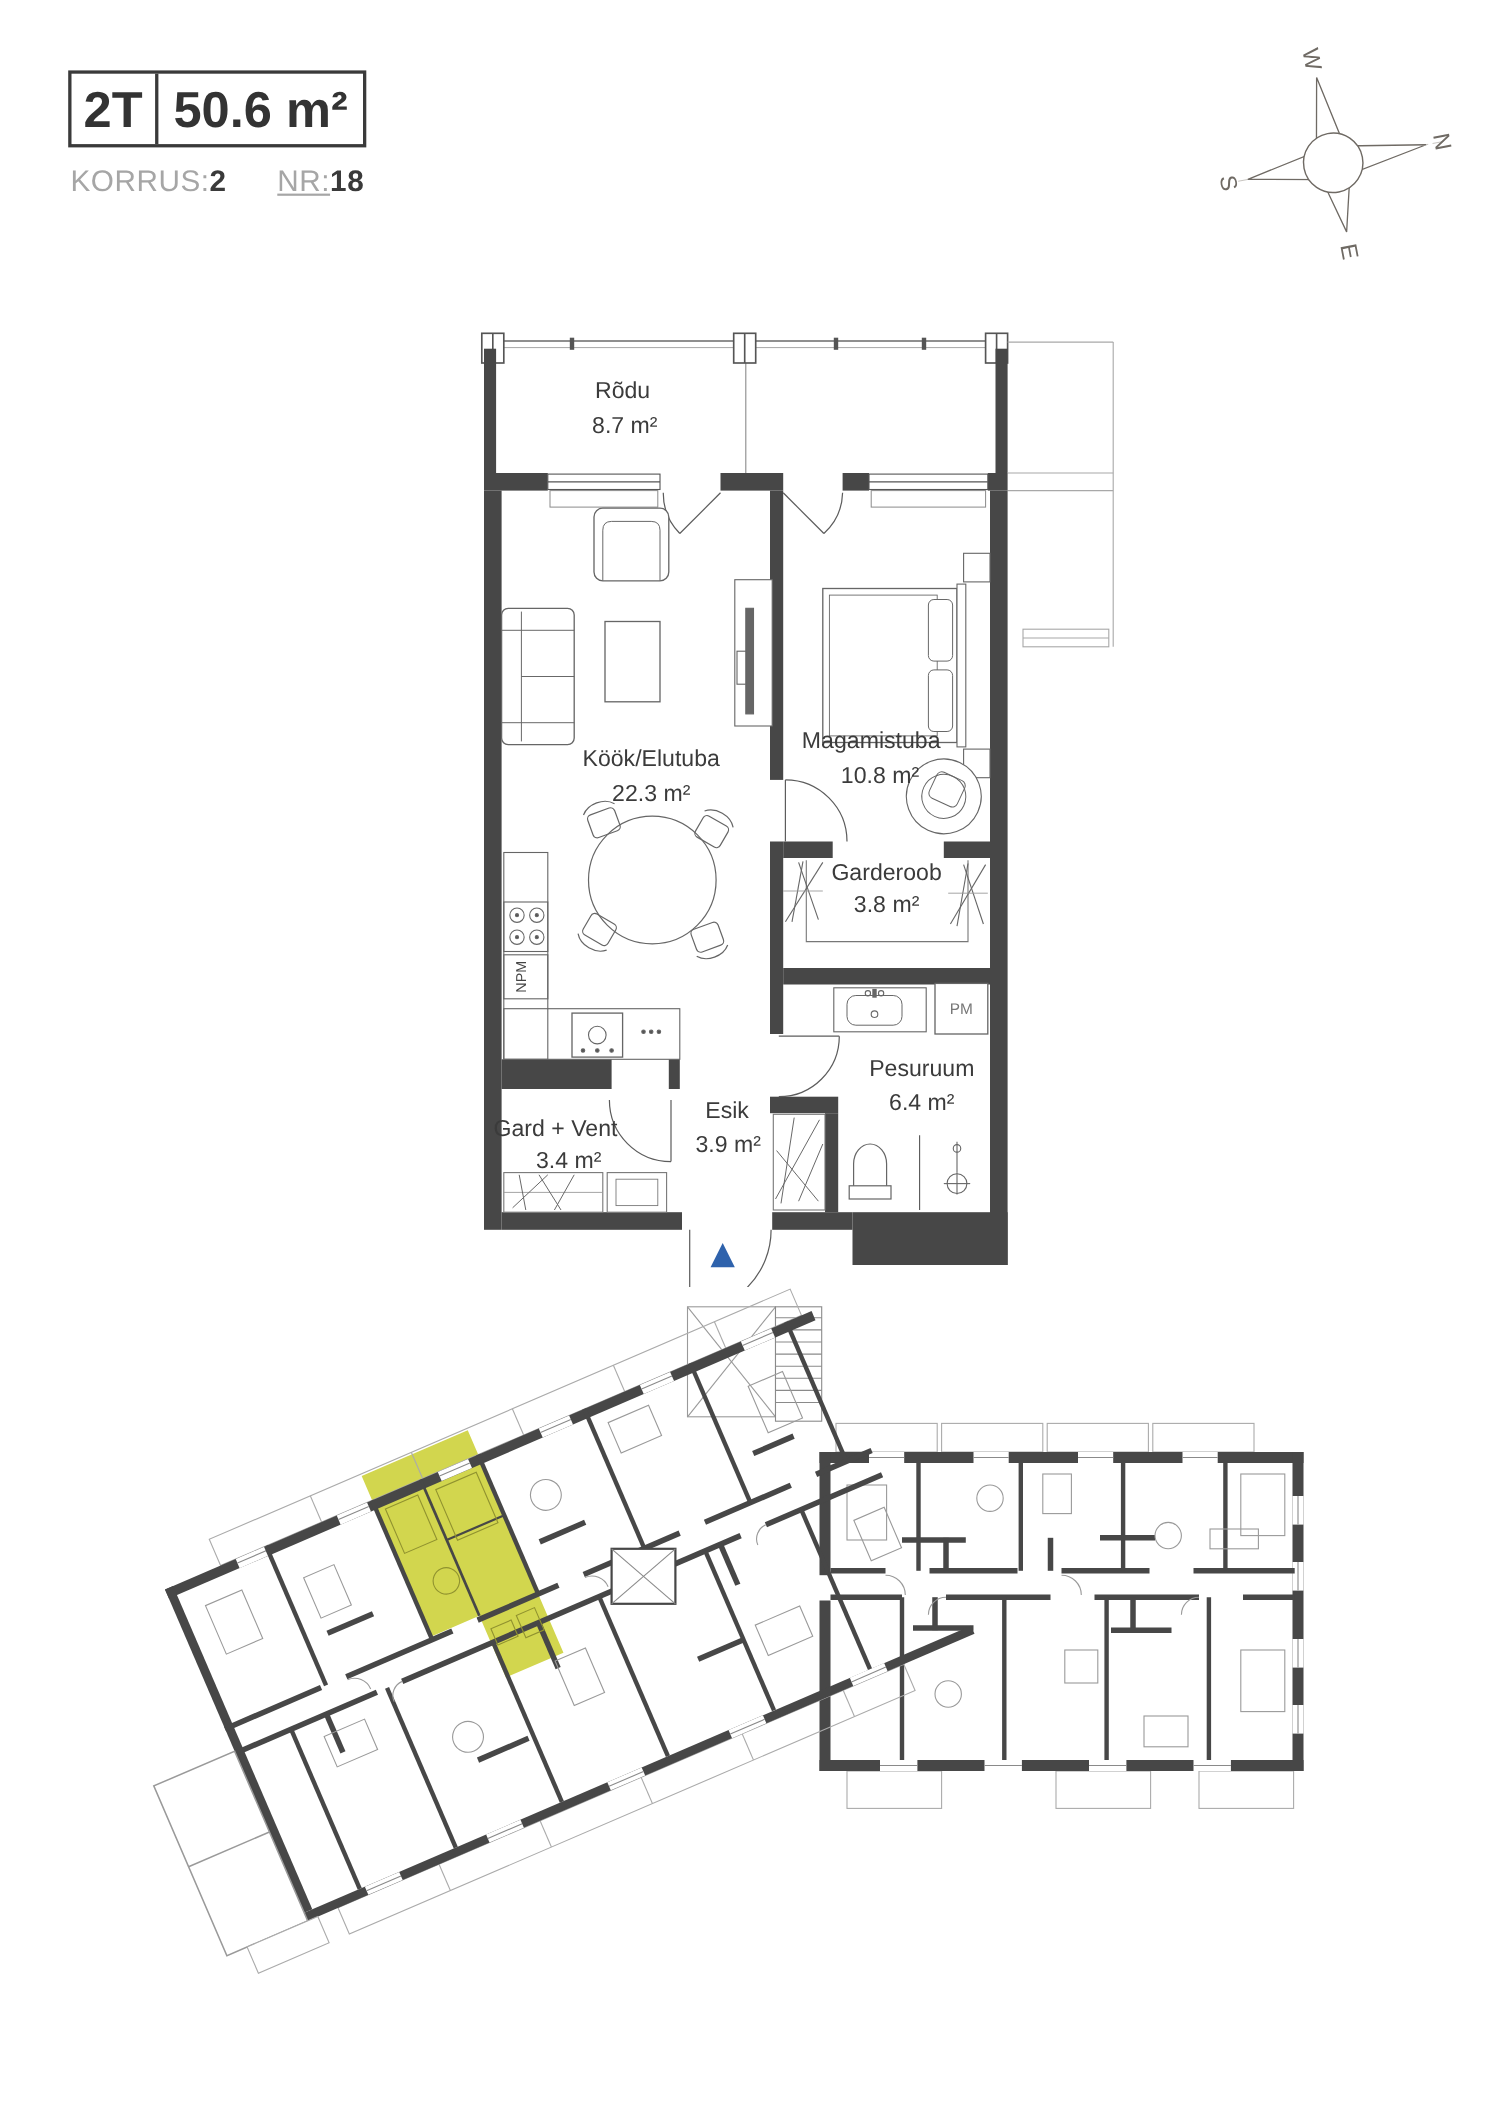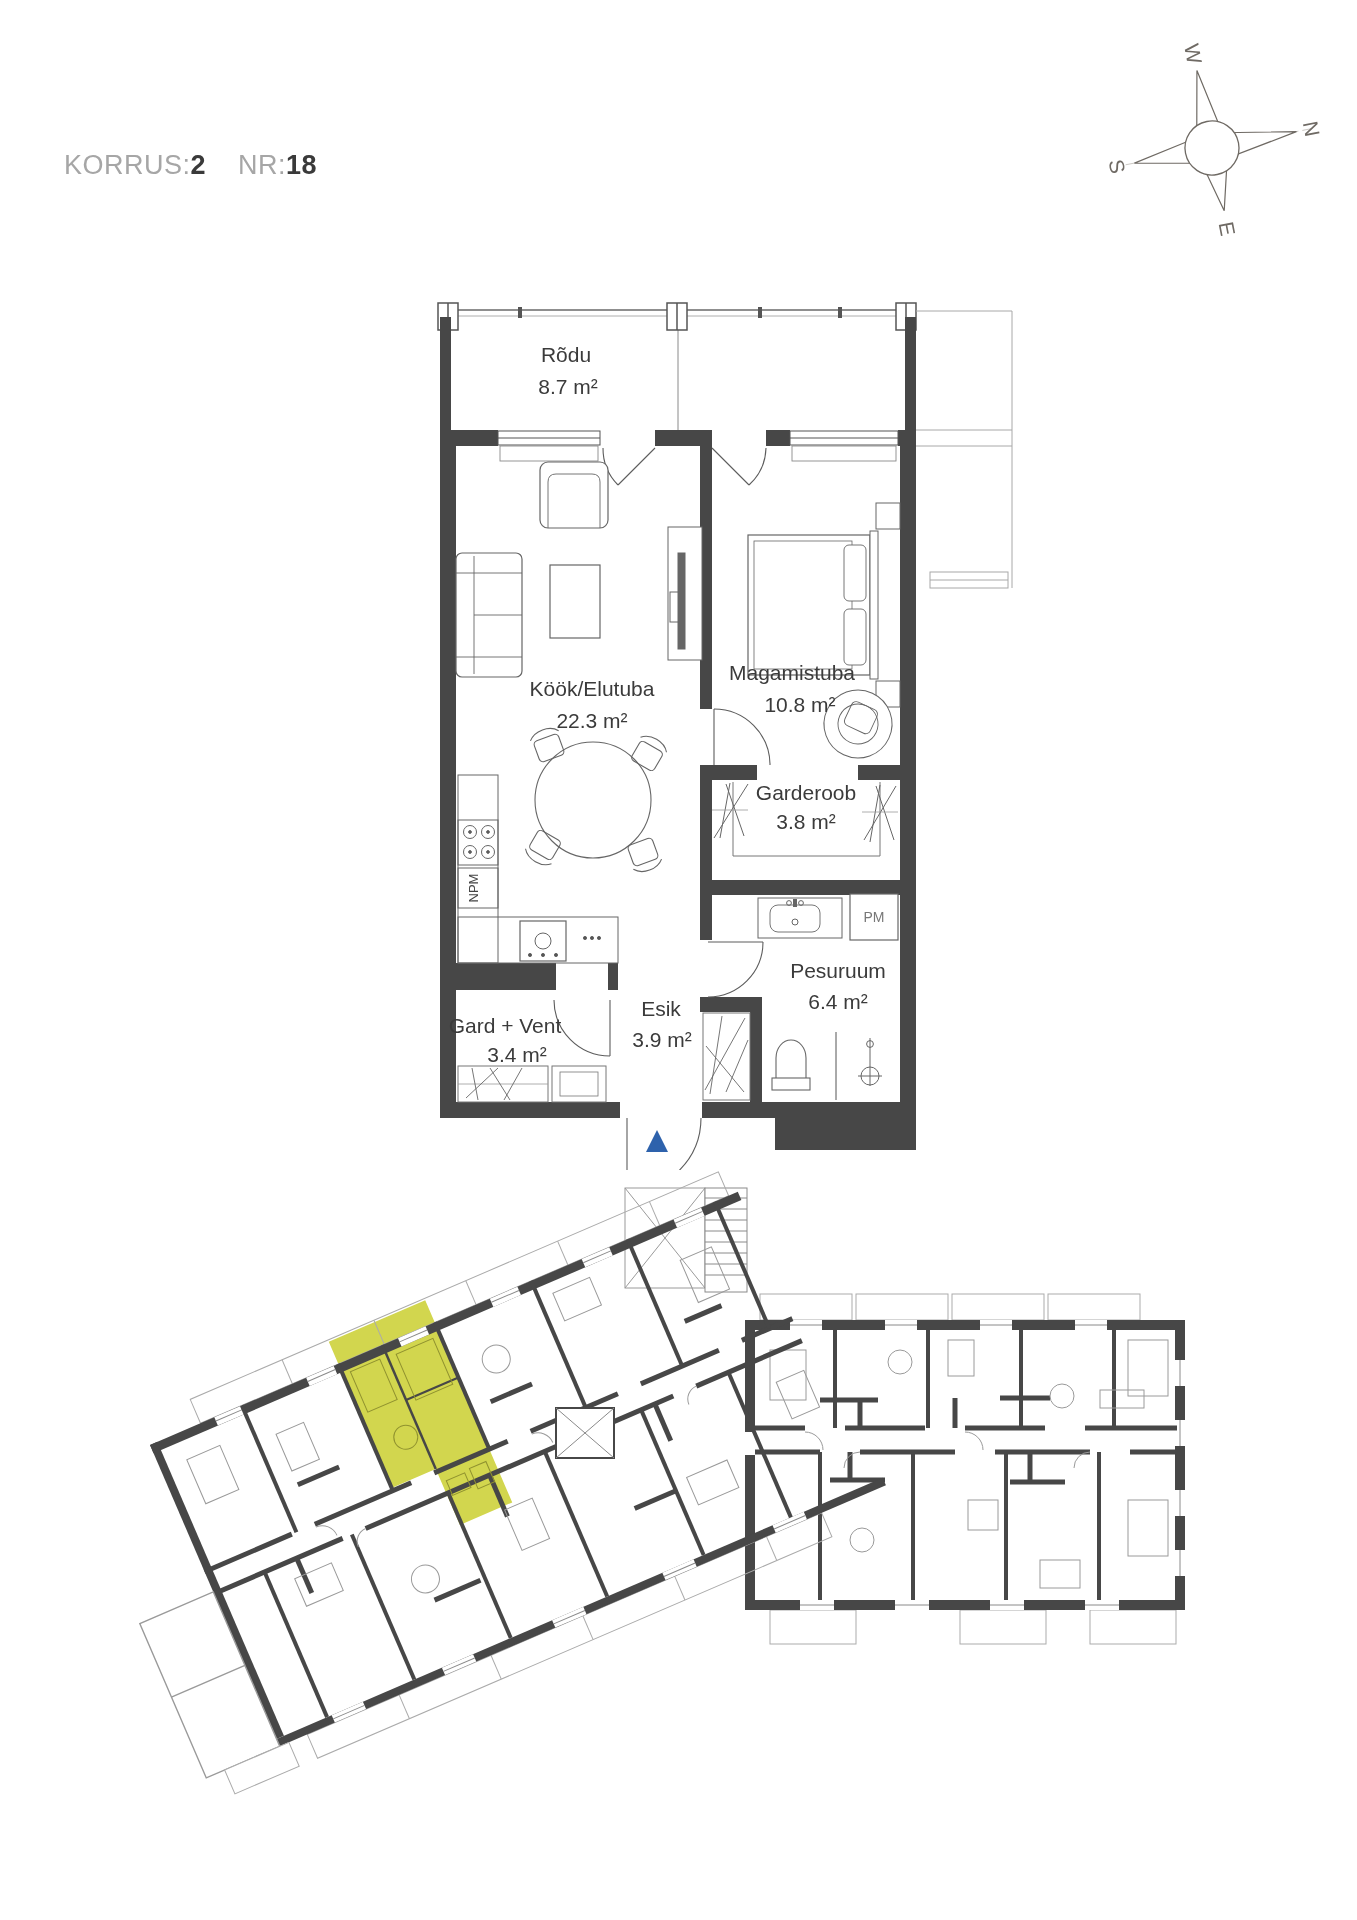--- a/index.html
+++ b/index.html
@@ -7,31 +7,35 @@
   #page{position:relative;width:1357px;height:1920px;background:#fff;overflow:hidden;}
 
   
   .title-box{position:absolute;left:62px;top:64px;display:flex;align-items:stretch;
     border:3px solid #3a3a3a;color:#333;background:#fff;}
   .title-box .cell{display:flex;align-items:center;font-size:46px;font-weight:600;line-height:1;}
   .title-box .code{padding:9px 11px;border-right:3px solid #3a3a3a;}
   .title-box .area{padding:9px 14px;}
   .floor-line{position:absolute;left:64px;top:150px;font-size:27px;letter-spacing:.5px;color:#a6a6a6;}
   .floor-line b{color:#3a3a3a;font-weight:600;}
-  .floor-line .nr{margin-left:24px;}
+  .floor-line .nr{margin-left:38px;text-decoration:underline;}
 
   svg text{font-family:"Liberation Sans", sans-serif;}
   .room-label{font-size:21px;fill:#3b3b3b;}
   .compass-letter{font-size:21px;fill:#6f6a64;}
 </style>
 </head>
 <body>
 
 <div id="page">
 
+  <div class="title-box">
+    <div class="cell code">2T</div>
+    <div class="cell area">50.6 m²</div>
+  </div>
   <div class="floor-line">
     <span>KORRUS:</span><b>2</b>
     <span class="nr">NR:</span><b>18</b>
   </div>
 
   <svg style="position:absolute;left:1090px;top:26px" width="244" height="244" viewBox="-122 -122 244 244">
     <g transform="rotate(79)">
       <line x1="0" y1="-102" x2="0" y2="92" stroke="#c9c6c2" stroke-width="0.9" stroke-dasharray="10 4 2 4"></line>
       <path d="M0,-86 L13,-13 L64,0 L13,13 L0,79 L-13,13 L-79,0 L-13,-13 Z" fill="#ffffff" stroke="#6f6a64" stroke-width="1.2"></path>
       <circle cx="0" cy="0" r="27" fill="#ffffff" stroke="#6f6a64" stroke-width="1.3"></circle>

